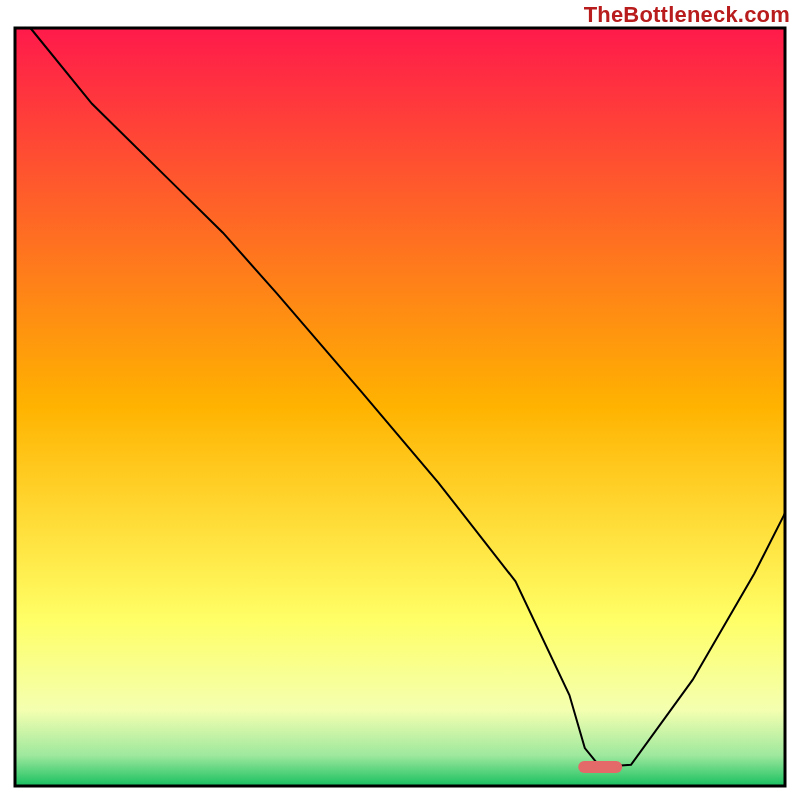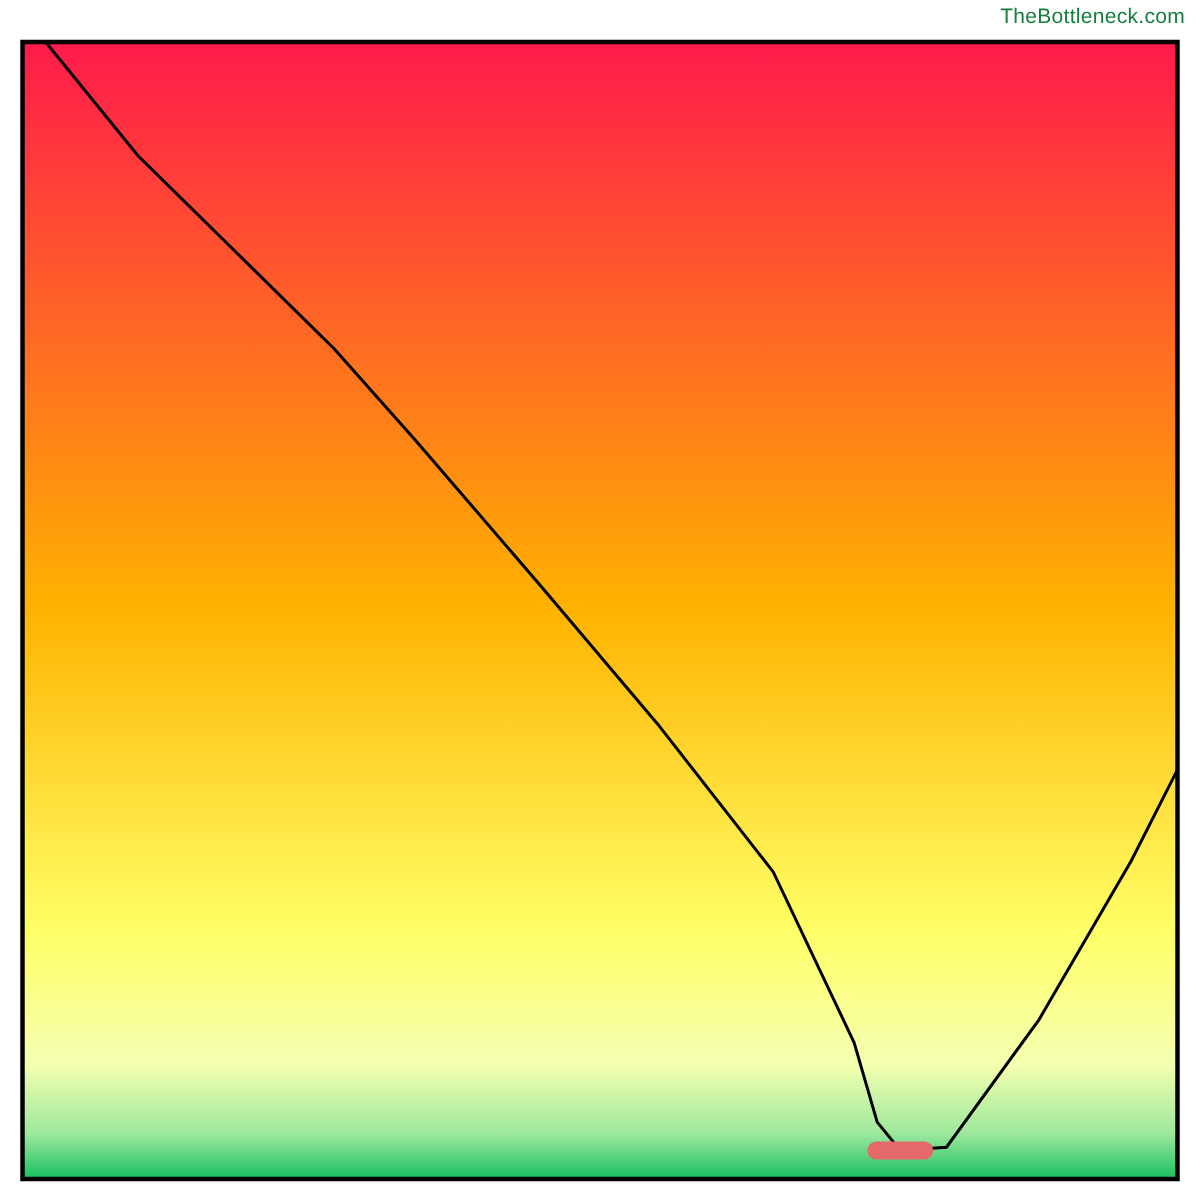--- a/index.html
+++ b/index.html
@@ -12,23 +12,23 @@
   }
   .stage {
     position: relative;
     width: 800px;
     height: 800px;
   }
   .watermark {
     position: absolute;
     top: 2px;
     right: 10px;
-    font-size: 14px;
-    font-weight: 400;
-    color: #15803d;
+    font-size: 22px;
+    font-weight: 700;
+    color: #b91c1c;
     letter-spacing: 0.2px;
   }
   svg.plot {
     position: absolute;
     left: 0;
     top: 0;
   }
 </style>
 </head>
 <body>

